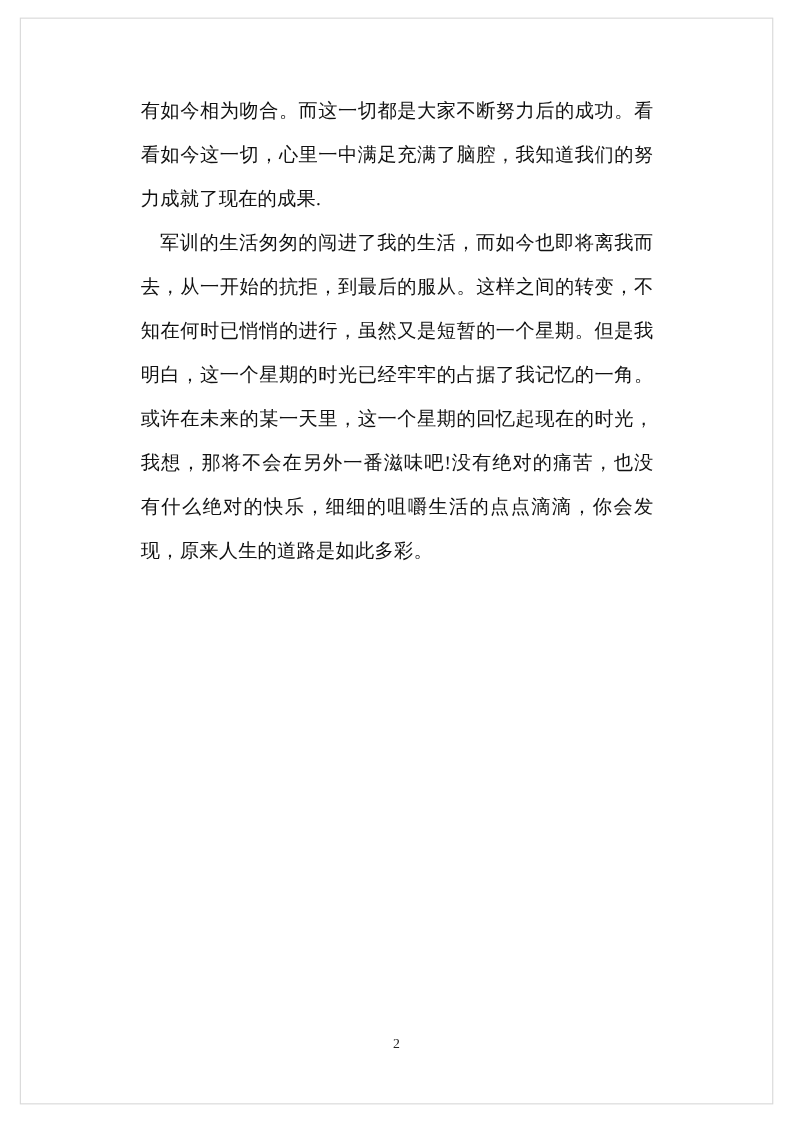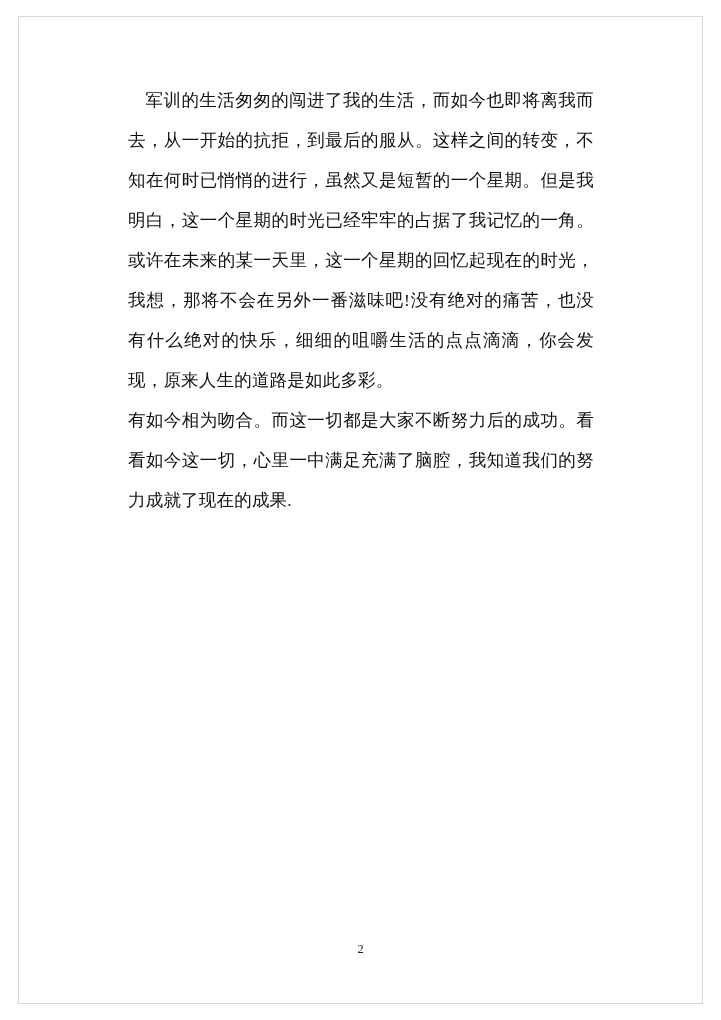--- a/index.html
+++ b/index.html
@@ -60,18 +60,18 @@
     font-family: "Liberation Serif", "DejaVu Serif", serif;
   }
 </style>
 </head>
 <body>
 
 <div class="page">
   <div class="page-border"></div>
 
   <div class="content">
+    <p class="para">有如今相为吻合。而这一切都是大家不断努力后的成功。看看如今这一切，心里一中满足充满了脑腔，我知道我们的努力成就了现在的成果.</p>
     <p class="para indent">军训的生活匆匆的闯进了我的生活，而如今也即将离我而去，从一开始的抗拒，到最后的服从。这样之间的转变，不知在何时已悄悄的进行，虽然又是短暂的一个星期。但是我明白，这一个星期的时光已经牢牢的占据了我记忆的一角。或许在未来的某一天里，这一个星期的回忆起现在的时光，我想，那将不会在另外一番滋味吧!没有绝对的痛苦，也没有什么绝对的快乐，细细的咀嚼生活的点点滴滴，你会发现，原来人生的道路是如此多彩。</p>
-    <p class="para">有如今相为吻合。而这一切都是大家不断努力后的成功。看看如今这一切，心里一中满足充满了脑腔，我知道我们的努力成就了现在的成果.</p>
   </div>
 
   <div class="page-number">2</div>
 </div>
 
 </body></html>

